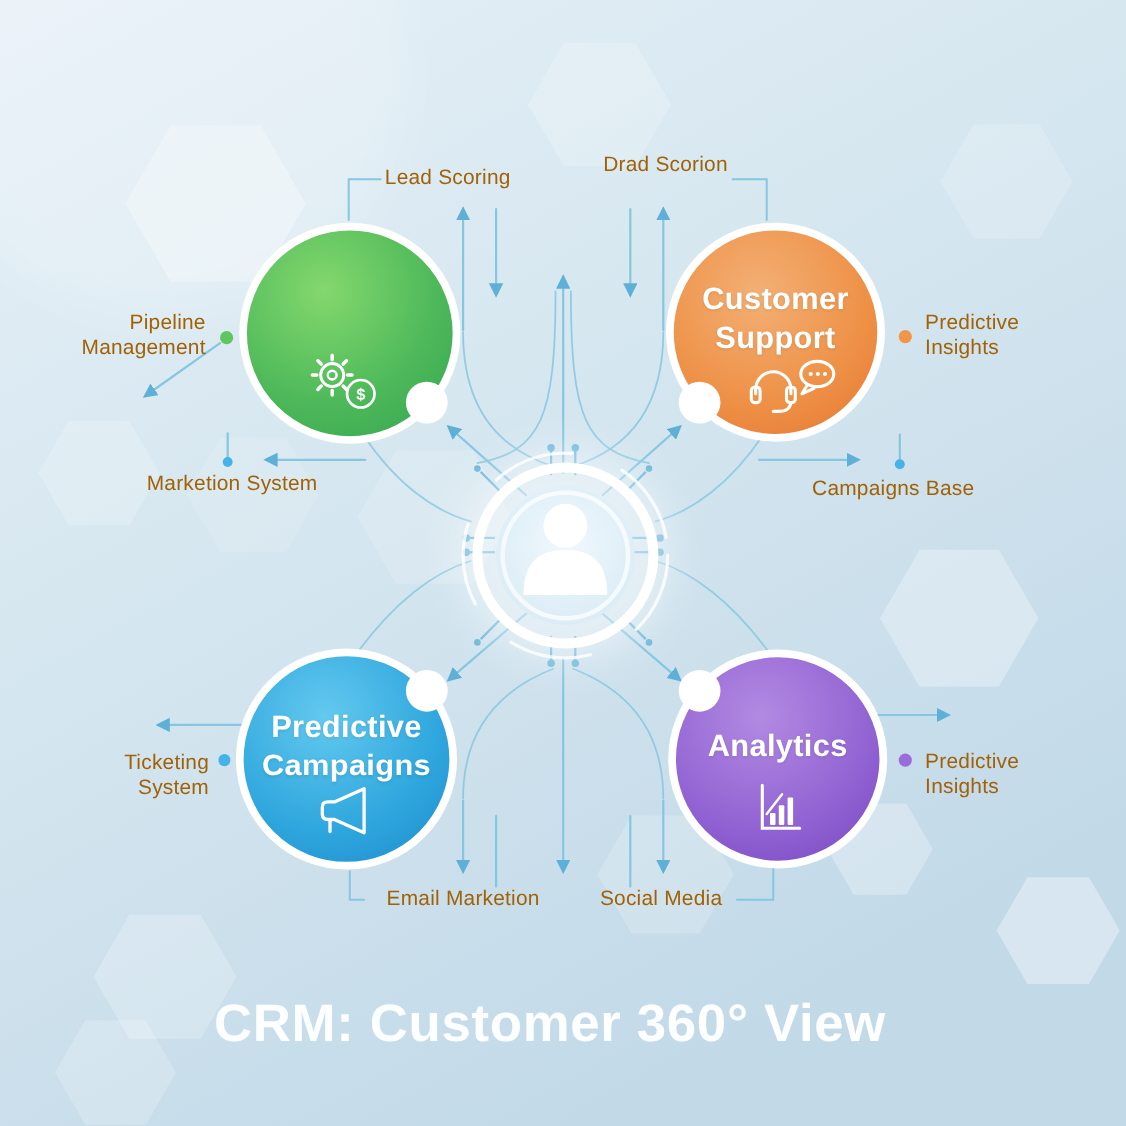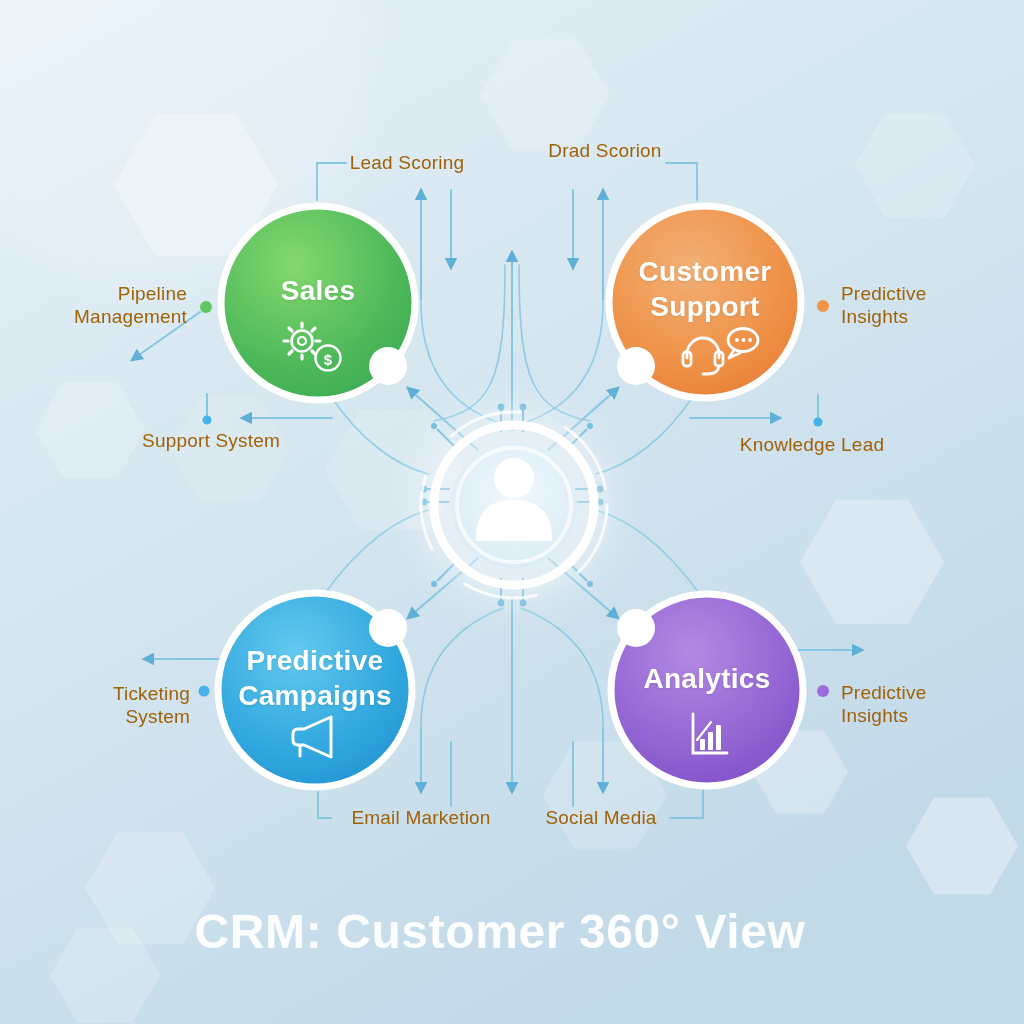--- a/index.html
+++ b/index.html
@@ -238,42 +238,41 @@
     <circle cx="206" cy="307" r="6" fill="#5fc75f"></circle>
     <circle cx="823" cy="306" r="6" fill="#f0954a"></circle>
     <circle cx="207" cy="420" r="4.5" fill="#45b3e8"></circle>
     <circle cx="818" cy="422" r="4.5" fill="#45b3e8"></circle>
     <circle cx="204" cy="691" r="5.5" fill="#45b3e8"></circle>
     <circle cx="823" cy="691" r="6" fill="#9b6cdb"></circle>
   </g>
 </svg>
 
 <div class="node-title" style="left:318px;top:290px">
-  <div>Sales</div>
 </div>
 <div class="node-title" style="left:705px;top:289px">
   <div>Customer</div>
   <div>Support</div>
 </div>
 <div class="node-title" style="left:315px;top:678px">
   <div>Predictive</div>
   <div>Campaigns</div>
 </div>
 <div class="node-title" style="left:707px;top:678px">
   <div>Analytics</div>
 </div>
 
 <div class="sat-label lab-center" style="left:407px;top:163px">Lead Scoring</div>
 <div class="sat-label lab-center" style="left:605px;top:151px">Drad Scorion</div>
 <div class="sat-label lab-right" style="left:187px;top:306px">Pipeline
 Management</div>
 <div class="sat-label lab-left" style="left:841px;top:306px">Predictive
 Insights</div>
-<div class="sat-label lab-center" style="left:211px;top:441px">Support System</div>
-<div class="sat-label lab-center" style="left:812px;top:445px">Knowledge Lead</div>
+<div class="sat-label lab-center" style="left:211px;top:441px">Marketion System</div>
+<div class="sat-label lab-center" style="left:812px;top:445px">Campaigns Base</div>
 <div class="sat-label lab-right" style="left:190px;top:706px">Ticketing
 System</div>
 <div class="sat-label lab-left" style="left:841px;top:705px">Predictive
 Insights</div>
 <div class="sat-label lab-center" style="left:421px;top:818px">Email Marketion</div>
 <div class="sat-label lab-center" style="left:601px;top:818px">Social Media</div>
 
 <div class="main-title">CRM: Customer 360° View</div>
 
 </div>

